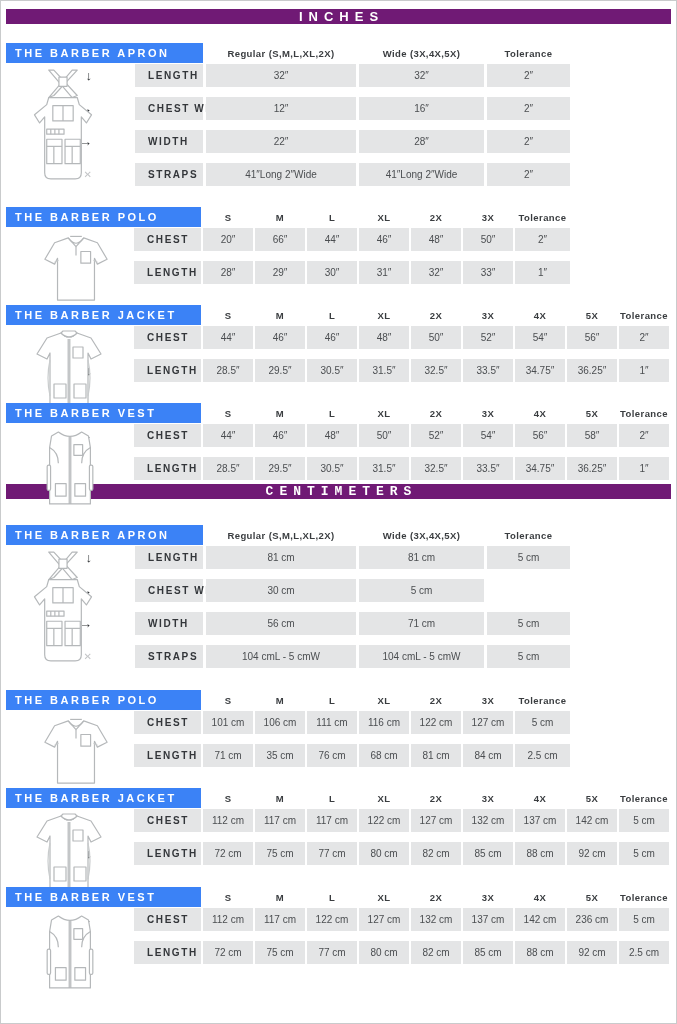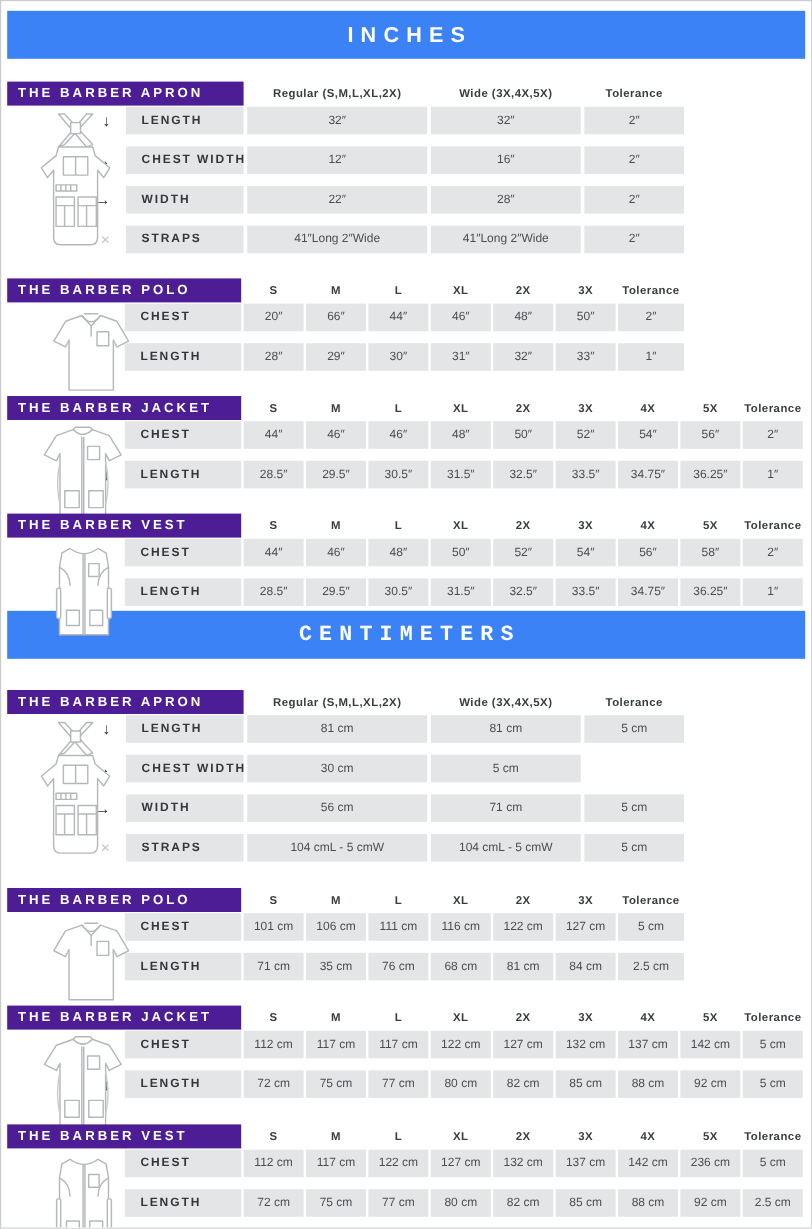--- a/index.html
+++ b/index.html
@@ -8,25 +8,25 @@
     width:677px; height:1024px;
     box-sizing:border-box;
     border:1px solid #c9cbcc;
     background:#ffffff;
     padding:8px 5px 0 5px;
     overflow:hidden;
     font-family:"Liberation Sans", sans-serif;
     -webkit-font-smoothing:antialiased;
   }
   .unitbar {
-    height:40px;
-    background:#3b82f6;
+    height:15px;
+    background:#701a75;
     color:#ffffff;
     display:flex; align-items:center; justify-content:center;
-    font-weight:bold; font-size:18px; letter-spacing:6px; text-indent:6px;
+    font-weight:bold; font-size:13px; letter-spacing:6px; text-indent:6px;
   }
   #cm-bar { margin-top:4px;font-family:Liberation Mono, monospace; }
 
   .tbl { position:relative; }
   #in-apron { margin-top:19px; }
   #in-polo  { margin-top:21px; }
   #in-jacket{ margin-top:21px; }
   #in-vest  { margin-top:21px; }
   #cm-apron { margin-top:26px; }
   #cm-polo  { margin-top:22px; }
@@ -34,21 +34,21 @@
   #cm-vest  { margin-top:22px; }
 
   .t-grid { display:grid; column-gap:2px; }
   .layout-apron .t-grid { grid-template-columns:96px 98px 150px 125px 83px; column-gap:3px; }
   .layout-six   .t-grid { grid-template-columns:96px 97px repeat(6,50px) 55px; }
   .layout-eight .t-grid { grid-template-columns:96px 97px repeat(8,50px) 50px; }
 
   .t-head { height:20px; }
   .t-title {
     grid-column:1 / 3;
-    background:#4c1d95; color:#ffffff;
+    background:#3b82f6; color:#ffffff;
     display:flex; align-items:center;
     padding-left:9px;
     font-weight:bold; font-size:11px; letter-spacing:2.5px;
     white-space:nowrap;
     text-align:center;
   }
   .t-colhead {
     display:flex; align-items:center; justify-content:center;
     font-weight:bold; font-size:9.5px; color:#3a3d40;
     letter-spacing:0.4px; white-space:nowrap;
@@ -60,20 +60,21 @@
     padding-right:10px;
     font-size:13px; font-weight:bold; color:#2f3235;
   }
   .t-icon.t-cross { color:#c3c5c7; font-size:10px; font-weight:normal; }
   .t-label {
     background:#e4e5e6;
     display:flex; align-items:center;
     padding-left:13px;
     font-weight:bold; font-size:10px; letter-spacing:1.6px; color:#33363a;
     white-space:nowrap;
+    margin-left:30px;
   }
   .t-cell {
     background:#e4e5e6;
     display:flex; align-items:center; justify-content:center;
     font-size:10px; color:#4b4e51; white-space:nowrap;
   }
 
   .illu { position:absolute; display:block; }
   svg.illu-apron  { left:18px; top:24px; width:78px; height:116px; }
   svg.illu-polo   { left:32px; top:27px; width:76px; height:70px; }

